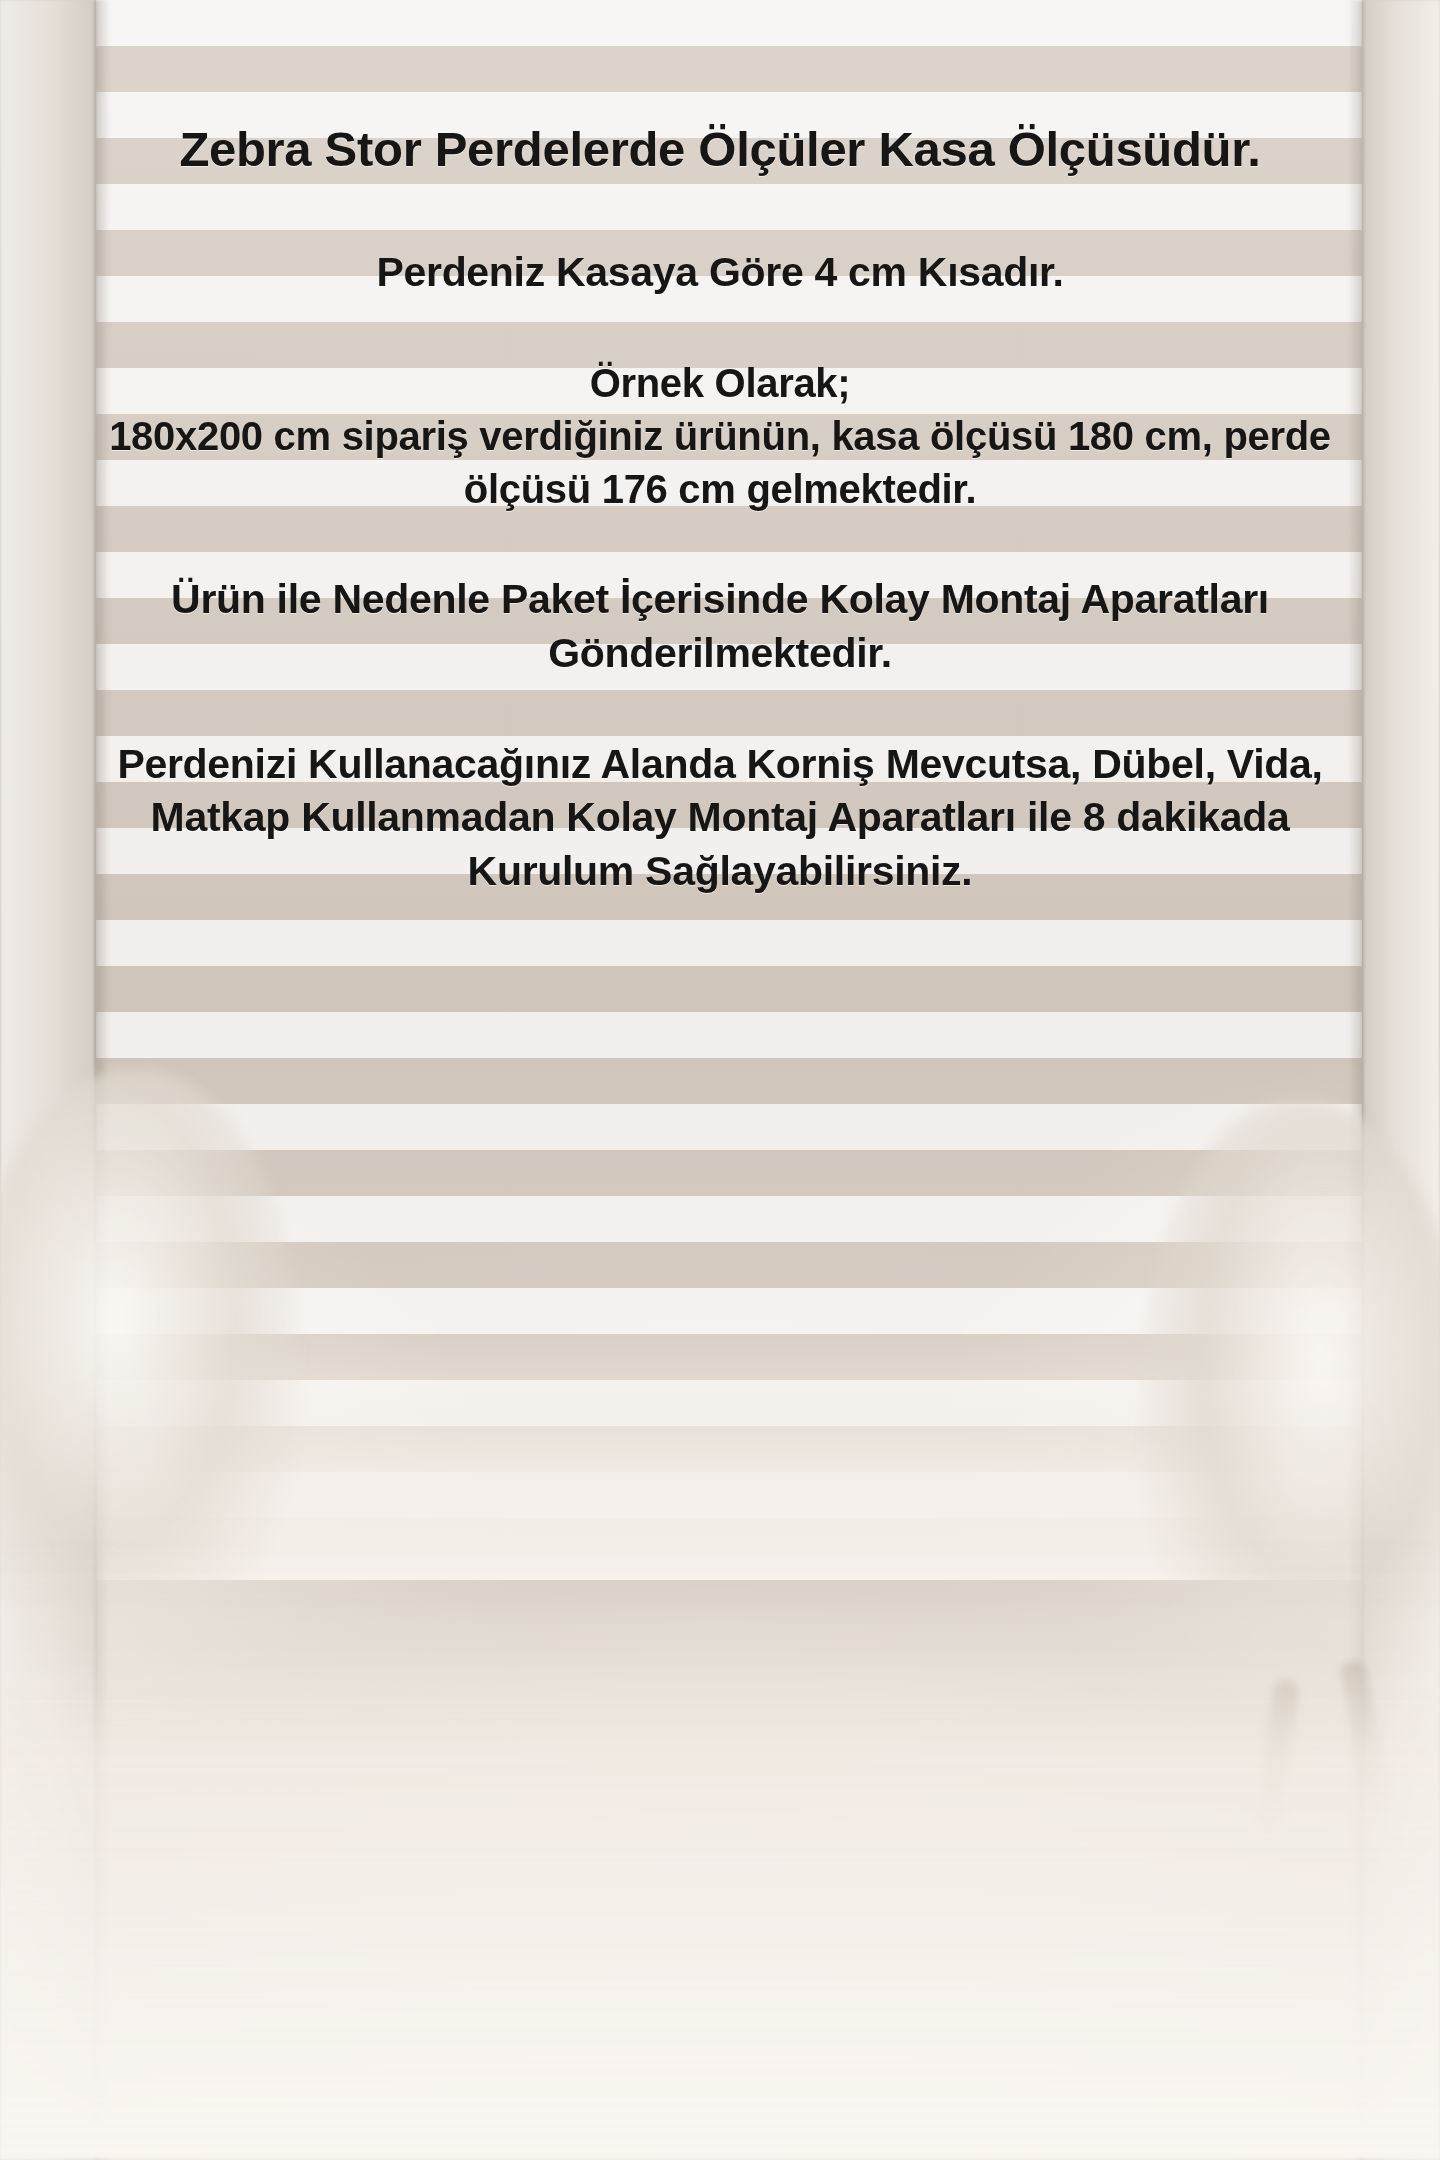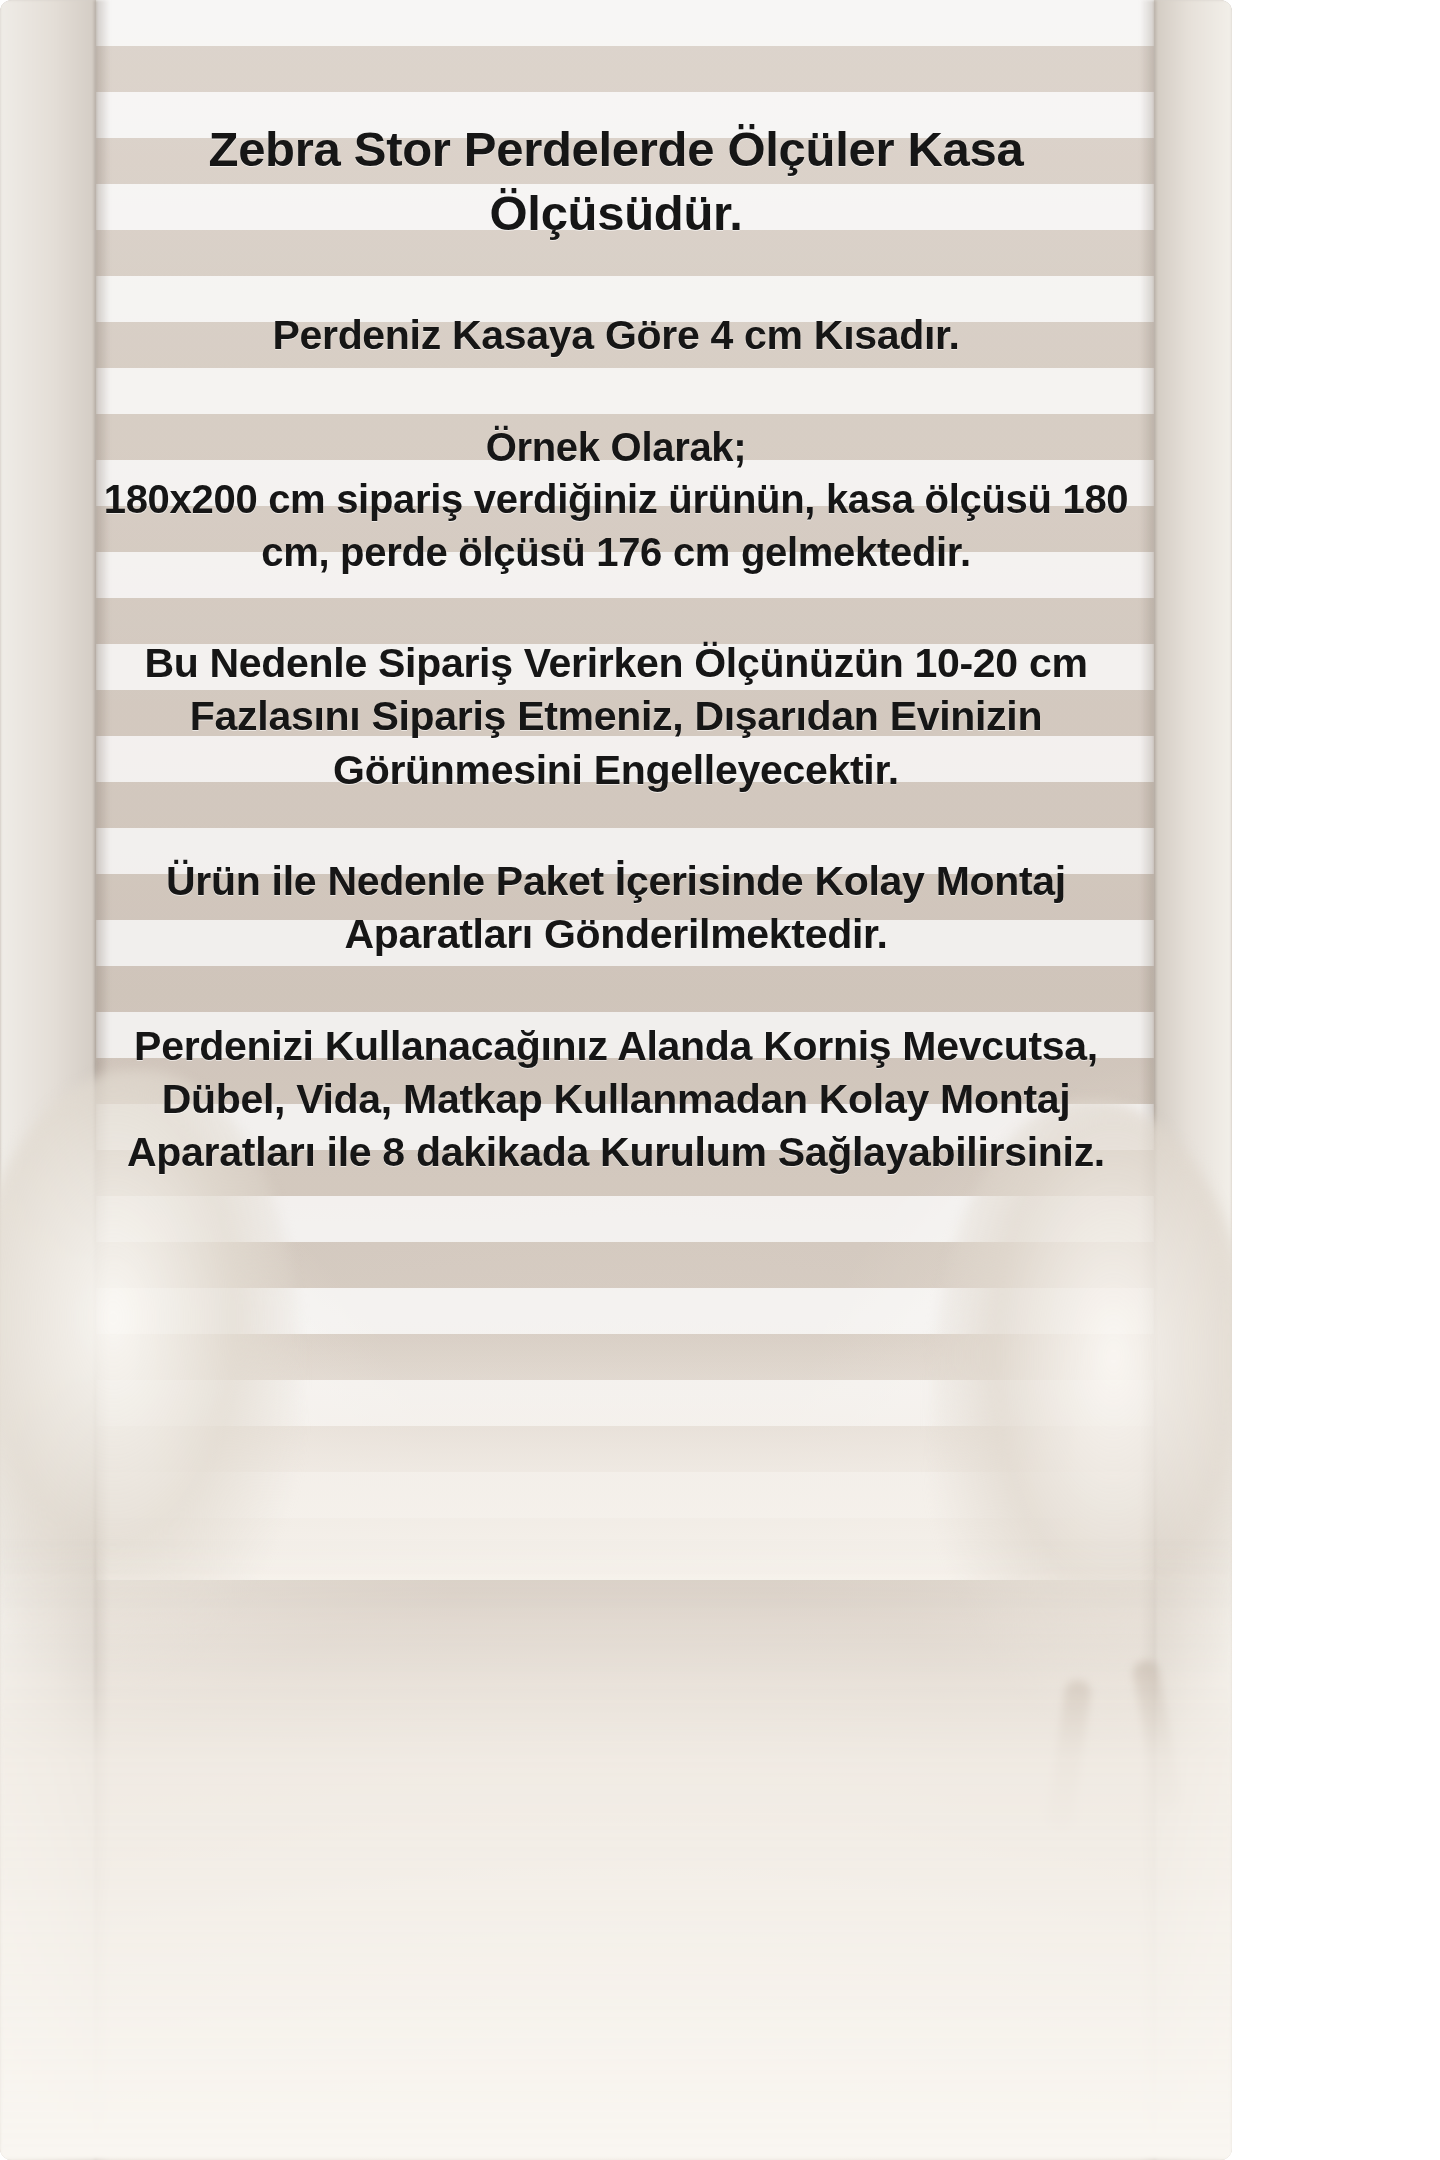--- a/index.html
+++ b/index.html
@@ -7,25 +7,24 @@
     padding: 0;
     background: #ffffff;
   }
 
   body {
     font-family: "Liberation Sans", sans-serif;
   }
 
   .screen {
     position: relative;
-    width: 1232px;
+    width: 1440px;
     height: 2160px;
     overflow: hidden;
     background: #cfc9c3;
-    border-radius: 12px;
   }
 
   
   .photo {
     position: absolute;
     inset: 0;
     background:
       
       radial-gradient(120% 60% at 50% 100%, rgba(236,228,220,0.95) 0%, rgba(214,203,193,0.6) 45%, rgba(180,166,155,0) 75%),
       
@@ -183,18 +182,17 @@
   <div class="chair-right"></div>
   <div class="chair-leg r"></div>
   <div class="chair-leg r2"></div>
   <div class="floor"></div>
 
   <div class="content">
     <p class="para lead">Zebra Stor Perdelerde Ölçüler Kasa Ölçüsüdür.</p>
     <p class="para">Perdeniz Kasaya Göre 4 cm Kısadır.</p>
     <p class="para example">Örnek Olarak;
 180x200 cm sipariş verdiğiniz ürünün, kasa ölçüsü 180 cm, perde ölçüsü 176 cm gelmektedir.</p>
-    <p class="para">Bu Nedenle Sipariş Verirken Ölçünüzün 10-20 cm Fazlasını Sipariş Etmeniz, Dışarıdan Evinizin Görünmesini Engelleyecektir.</p>
     <p class="para">Ürün ile Nedenle Paket İçerisinde Kolay Montaj Aparatları Gönderilmektedir.</p>
     <p class="para last">Perdenizi Kullanacağınız Alanda Korniş Mevcutsa, Dübel, Vida, Matkap Kullanmadan Kolay Montaj Aparatları ile 8 dakikada Kurulum Sağlayabilirsiniz.</p>
   </div>
 
 </div>
 
 </body></html>

